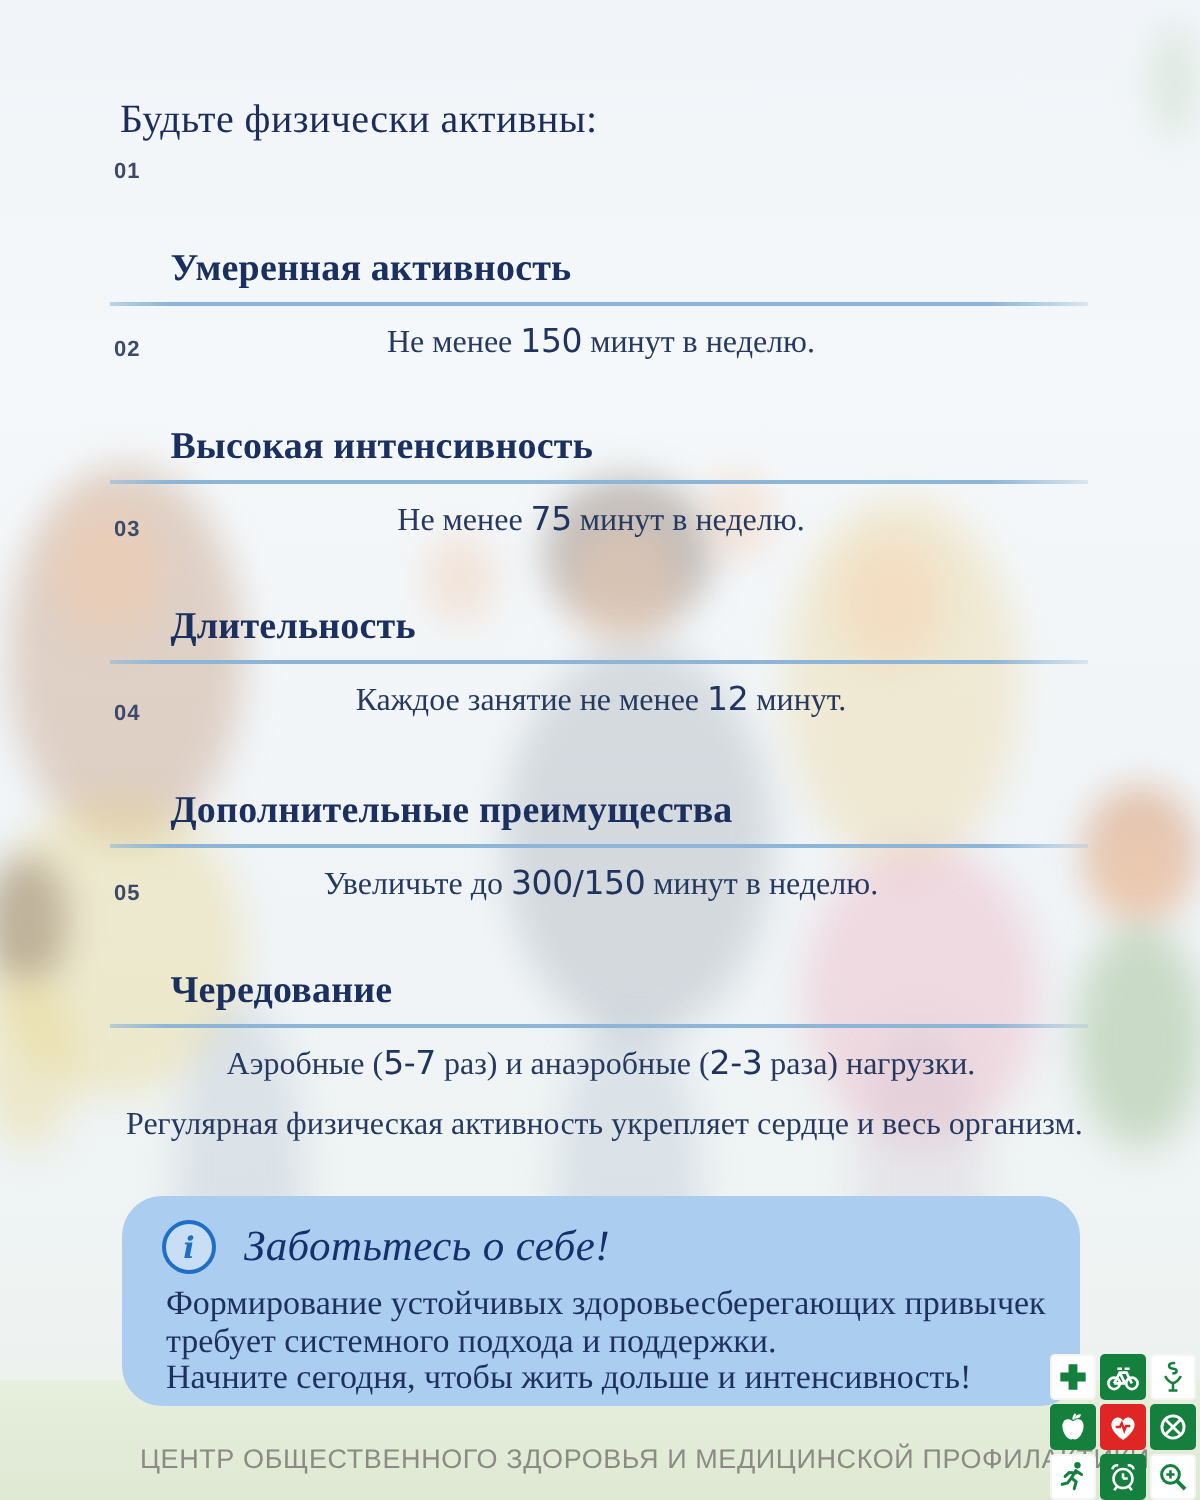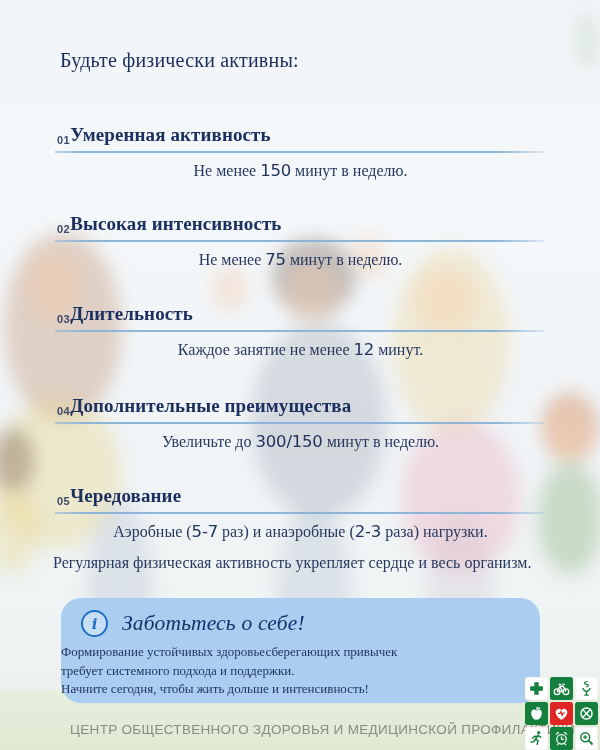--- a/index.html
+++ b/index.html
@@ -36,58 +36,58 @@
   .bottom-band{
     position:absolute;left:0;top:690px;width:600px;height:60px;
     background:linear-gradient(180deg,#e7efdd 0%,#e3ecd8 50%,#dfe8d3 100%);
   }
   
   .page-title{
     position:absolute;left:60px;top:36px;
     font-size:20px;font-weight:500;color:#1c2d5c;letter-spacing:.2px;
   }
   .sec{position:absolute;left:55px;width:489px;}
-  .sec-head{display:flex;align-items:flex-end;padding:0 0 5px 2px;}
+  .sec-head{display:flex;align-items:flex-start;gap:15px;padding:0 0 5px 2px;}
   .sec-num{
     font-family:"Liberation Sans", sans-serif;
     font-size:11px;font-weight:600;color:#3e4a68;letter-spacing:.5px;
   }
   .sec-title{font-size:19px;font-weight:700;color:#1c3060;letter-spacing:.1px;margin-top:44px;}
   .rule{
     height:2px;
     background:linear-gradient(90deg,rgba(140,181,216,.55) 0%,#8cb5d8 6%,#8cb5d8 90%,rgba(140,181,216,.25) 100%);
   }
   .sec-body{
     margin:8px 0 0 2px;font-size:16px;color:#27395f;line-height:19px;text-align:center;
   }
   .num{
     font-family:"DejaVu Sans", sans-serif;
     font-size:16.5px;font-weight:500;color:#21345e;letter-spacing:-.2px;
   }
   .summary{
-    position:absolute;left:53px;top:538px;width:500px;
+    position:absolute;left:63px;top:538px;width:500px;
     font-size:16px;color:#27395f;
   }
   
   .info-box{
     position:absolute;left:61px;top:598px;width:479px;height:105px;
     background:#abcdf0;border-radius:20px;
   }
   .info-head{position:absolute;left:20px;top:12px;display:flex;align-items:center;gap:14px;}
   .info-icon{
     width:23px;height:23px;border-radius:50%;
     border:2.4px solid #1f6fc4;
     display:flex;align-items:center;justify-content:center;
     font-family:"DejaVu Serif", serif;font-weight:700;font-style:italic;
     font-size:15px;color:#1f6fc4;background:rgba(255,255,255,.35);
   }
   .info-title{font-size:21.5px;font-weight:500;color:#16306b;letter-spacing:.2px;font-style:italic;}
   .info-body{
-    position:absolute;left:0;top:45px;width:462px;
-    font-size:13px;color:#1e305e;color:#1e315e;line-height:18.5px;
+    position:absolute;left:22px;top:45px;width:462px;
+    font-size:17px;color:#1e305e;color:#1e315e;line-height:18.5px;
   }
   .info-line{white-space:nowrap;}
   
   .footer-text{
     position:absolute;left:70px;top:722px;
     font-family:"Liberation Sans", sans-serif;
     font-size:13.5px;color:#8b8b84;letter-spacing:.3px;
   }
   
   .icon-grid{

